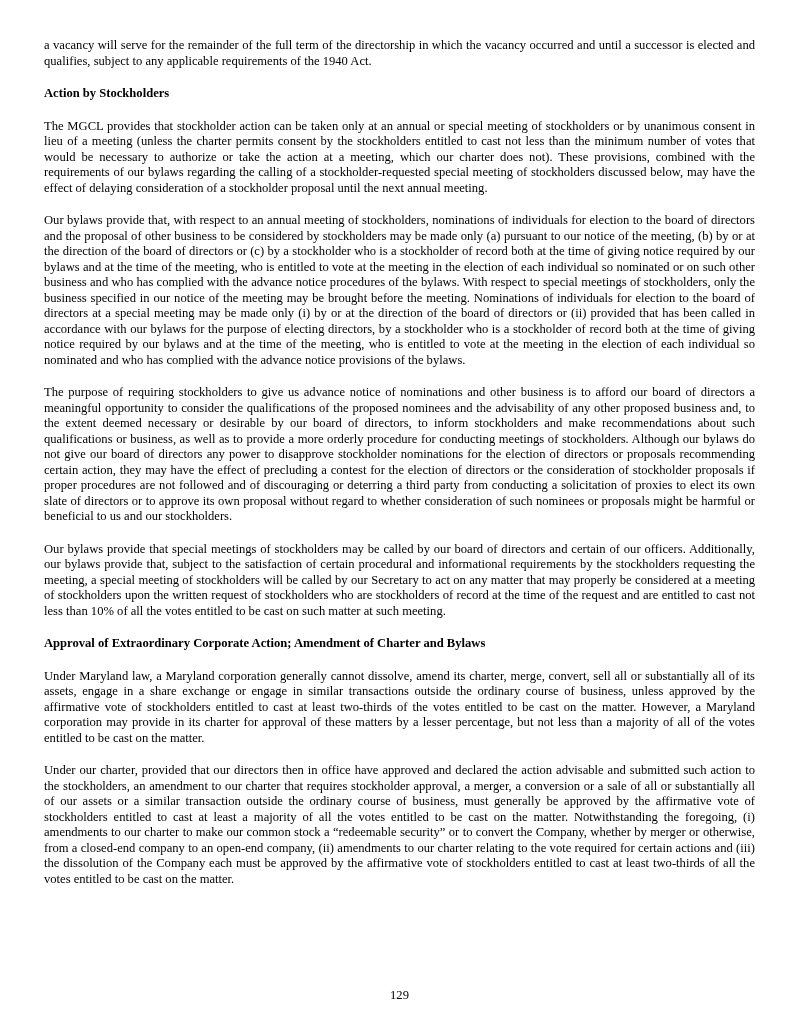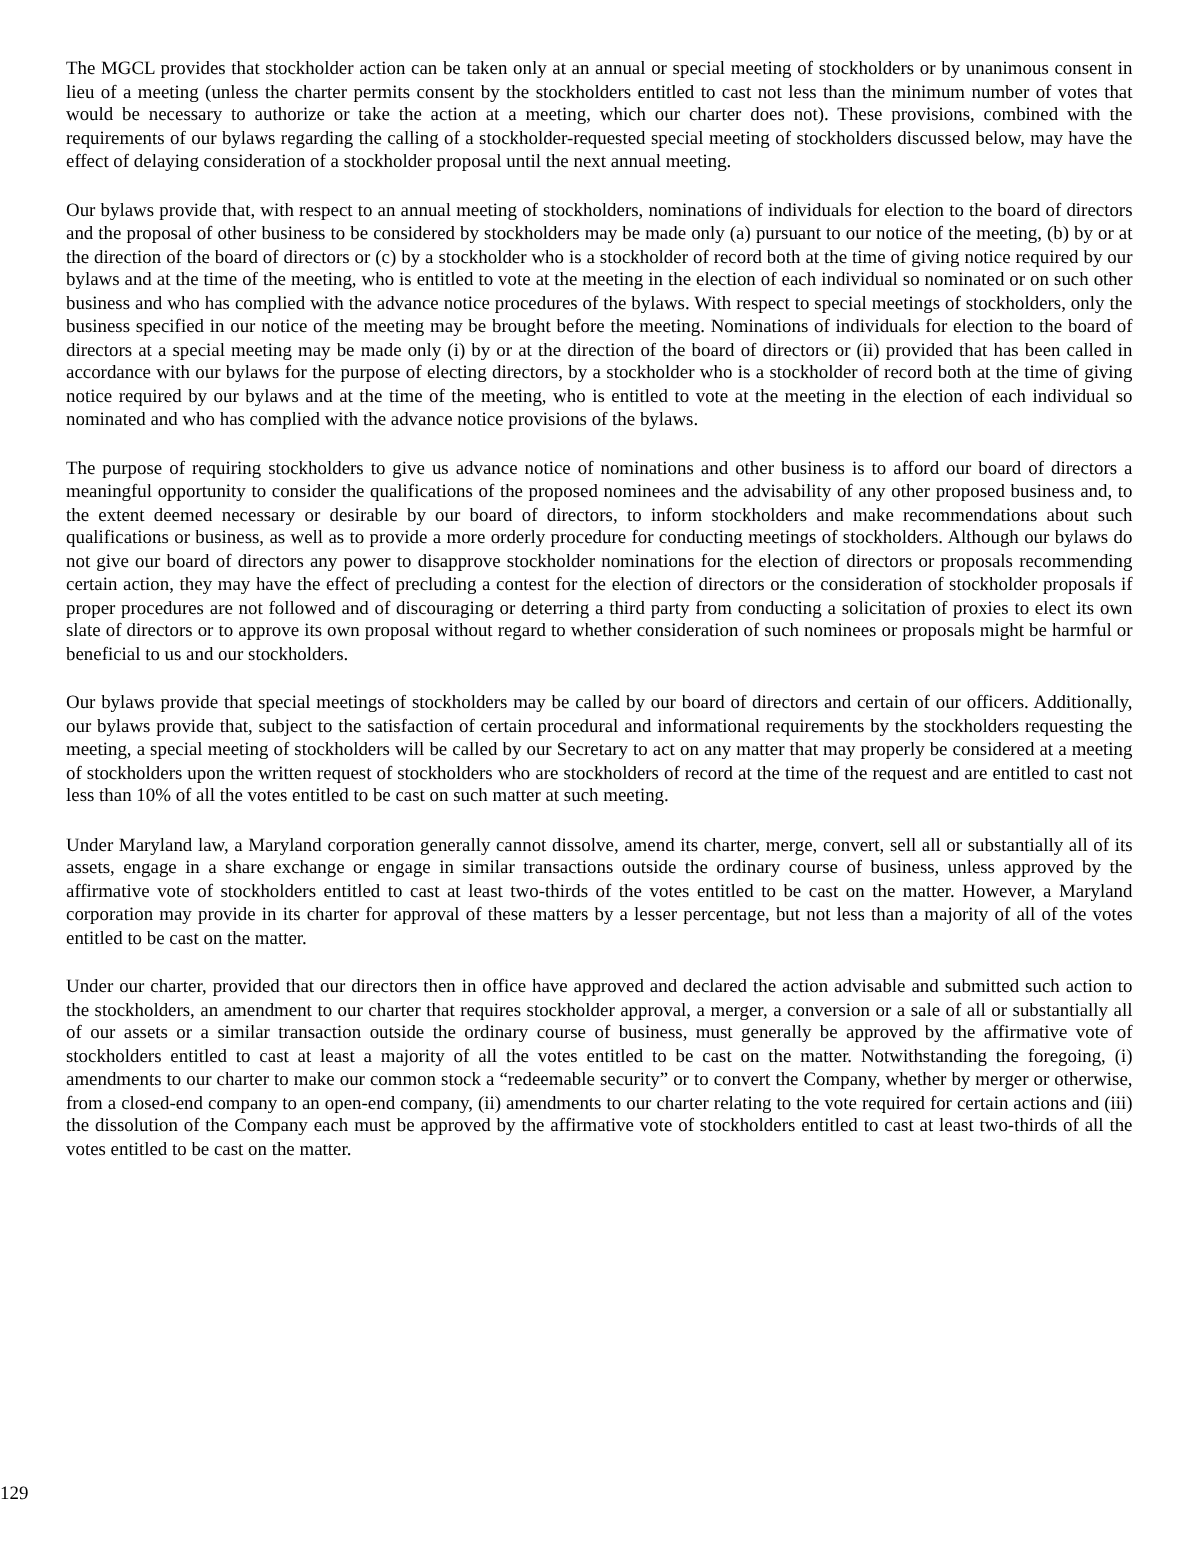--- a/index.html
+++ b/index.html
@@ -33,28 +33,32 @@
   .heading {
     font-weight: bold;
     text-align: left;
     margin: 0 0 17px 0;
   }
   .page-number {
     position: absolute;
     top: 988px;
     left: 0;
     right: 0;
+    text-align: center;
   }
 </style>
 </head>
 <body>
 
 <div class="doc-page">
   <div class="doc-body">
+    <p class="para">a vacancy will serve for the remainder of the full term of the directorship in which the vacancy occurred and until a successor is elected and qualifies, subject to any applicable requirements of the 1940 Act.</p>
+    <p class="heading">Action by Stockholders</p>
     <p class="para">The MGCL provides that stockholder action can be taken only at an annual or special meeting of stockholders or by unanimous consent in lieu of a meeting (unless the charter permits consent by the stockholders entitled to cast not less than the minimum number of votes that would be necessary to authorize or take the action at a meeting, which our charter does not). These provisions, combined with the requirements of our bylaws regarding the calling of a stockholder-requested special meeting of stockholders discussed below, may have the effect of delaying consideration of a stockholder proposal until the next annual meeting.</p>
     <p class="para">Our bylaws provide that, with respect to an annual meeting of stockholders, nominations of individuals for election to the board of directors and the proposal of other business to be considered by stockholders may be made only (a) pursuant to our notice of the meeting, (b) by or at the direction of the board of directors or (c) by a stockholder who is a stockholder of record both at the time of giving notice required by our bylaws and at the time of the meeting, who is entitled to vote at the meeting in the election of each individual so nominated or on such other business and who has complied with the advance notice procedures of the bylaws. With respect to special meetings of stockholders, only the business specified in our notice of the meeting may be brought before the meeting. Nominations of individuals for election to the board of directors at a special meeting may be made only (i) by or at the direction of the board of directors or (ii) provided that has been called in accordance with our bylaws for the purpose of electing directors, by a stockholder who is a stockholder of record both at the time of giving notice required by our bylaws and at the time of the meeting, who is entitled to vote at the meeting in the election of each individual so nominated and who has complied with the advance notice provisions of the bylaws.</p>
     <p class="para">The purpose of requiring stockholders to give us advance notice of nominations and other business is to afford our board of directors a meaningful opportunity to consider the qualifications of the proposed nominees and the advisability of any other proposed business and, to the extent deemed necessary or desirable by our board of directors, to inform stockholders and make recommendations about such qualifications or business, as well as to provide a more orderly procedure for conducting meetings of stockholders. Although our bylaws do not give our board of directors any power to disapprove stockholder nominations for the election of directors or proposals recommending certain action, they may have the effect of precluding a contest for the election of directors or the consideration of stockholder proposals if proper procedures are not followed and of discouraging or deterring a third party from conducting a solicitation of proxies to elect its own slate of directors or to approve its own proposal without regard to whether consideration of such nominees or proposals might be harmful or beneficial to us and our stockholders.</p>
     <p class="para">Our bylaws provide that special meetings of stockholders may be called by our board of directors and certain of our officers. Additionally, our bylaws provide that, subject to the satisfaction of certain procedural and informational requirements by the stockholders requesting the meeting, a special meeting of stockholders will be called by our Secretary to act on any matter that may properly be considered at a meeting of stockholders upon the written request of stockholders who are stockholders of record at the time of the request and are entitled to cast not less than 10% of all the votes entitled to be cast on such matter at such meeting.</p>
+    <p class="heading">Approval of Extraordinary Corporate Action; Amendment of Charter and Bylaws</p>
     <p class="para">Under Maryland law, a Maryland corporation generally cannot dissolve, amend its charter, merge, convert, sell all or substantially all of its assets, engage in a share exchange or engage in similar transactions outside the ordinary course of business, unless approved by the affirmative vote of stockholders entitled to cast at least two-thirds of the votes entitled to be cast on the matter. However, a Maryland corporation may provide in its charter for approval of these matters by a lesser percentage, but not less than a majority of all of the votes entitled to be cast on the matter.</p>
     <p class="para">Under our charter, provided that our directors then in office have approved and declared the action advisable and submitted such action to the stockholders, an amendment to our charter that requires stockholder approval, a merger, a conversion or a sale of all or substantially all of our assets or a similar transaction outside the ordinary course of business, must generally be approved by the affirmative vote of stockholders entitled to cast at least a majority of all the votes entitled to be cast on the matter. Notwithstanding the foregoing, (i) amendments to our charter to make our common stock a “redeemable security” or to convert the Company, whether by merger or otherwise, from a closed-end company to an open-end company, (ii) amendments to our charter relating to the vote required for certain actions and (iii) the dissolution of the Company each must be approved by the affirmative vote of stockholders entitled to cast at least two-thirds of all the votes entitled to be cast on the matter.</p>
   </div>
   <div class="page-number">129</div>
 </div>
 
 </body></html>

